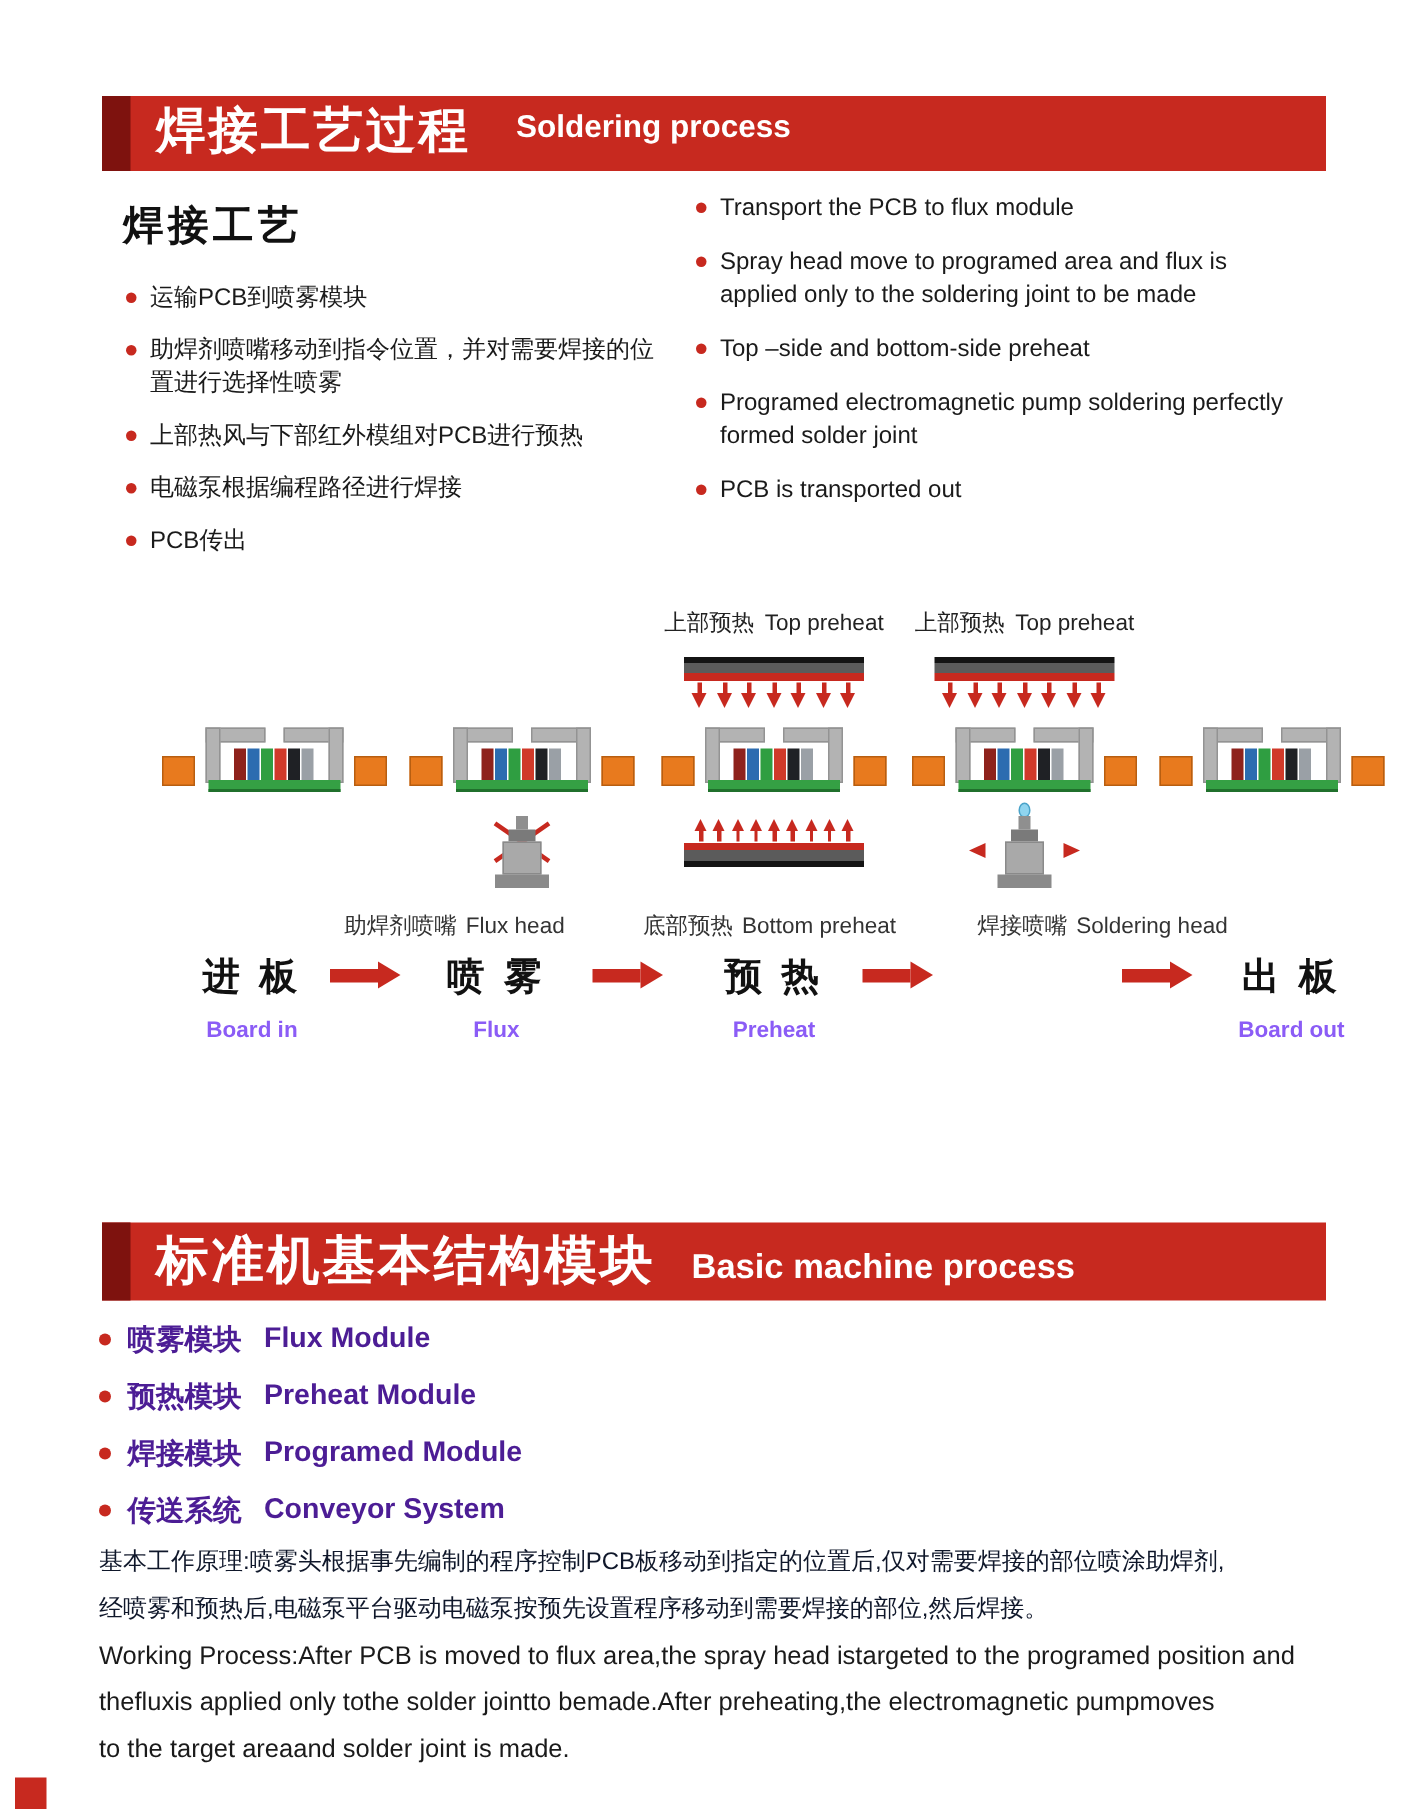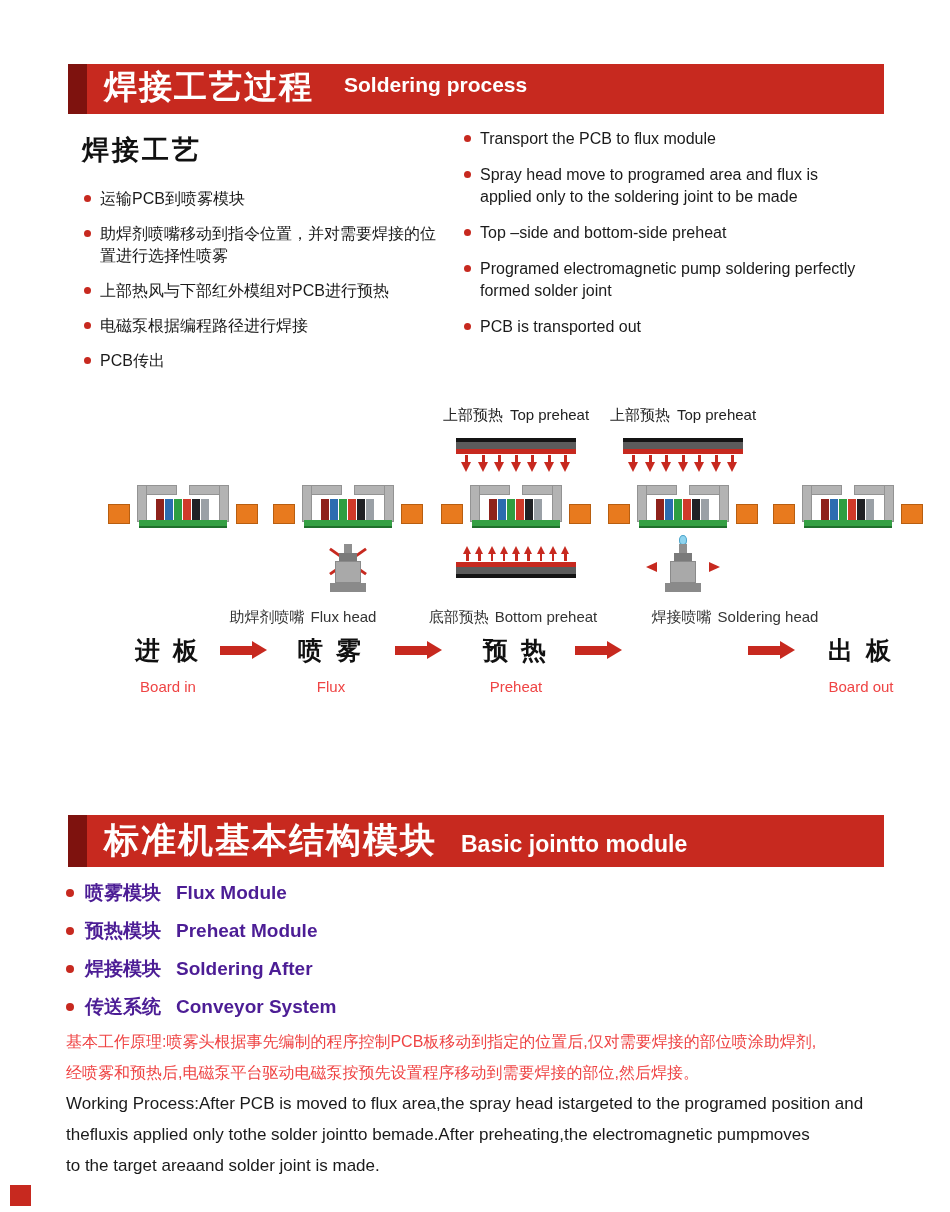--- a/index.html
+++ b/index.html
@@ -107,38 +107,38 @@
   
   .bot-label { position:absolute; top:210px; font-size:15px; color:#333; text-align:center; white-space:nowrap; }
   .bot-label .en { margin-left:6px; }
   .bl-flux { left:145px; width:220px; }
   .bl-preheat { left:355px; width:220px; }
   .bl-solder { left:577px; width:220px; }
 
   
   .flow-step { position:absolute; top:236px; width:130px; text-align:center; }
   .flow-step .zh { font-size:25px; font-weight:bold; letter-spacing:3px; color:#111; white-space:nowrap; }
-  .flow-step .en { margin-top:11px; font-size:15px; font-weight:normal; color:#ef4444; white-space:nowrap; }
+  .flow-step .en { margin-top:11px; font-size:15px; font-weight:bold; color:#8b5cf6; white-space:nowrap; }
   .fs1{left:55px;} .fs2{left:218px;} .fs3{left:403px;} .fs4{left:578px;} .fs5{left:748px;}
   .flow-arrow { position:absolute; top:243px; display:flex; align-items:center; }
   .flow-arrow .shaft { width:32px; height:9px; background:#c7291f; }
   .flow-arrow .head  { width:0; height:0; border-top:9px solid transparent;
                        border-bottom:9px solid transparent; border-left:15px solid #c7291f; }
   .fa1{left:172px;} .fa2{left:347px;} .fa3{left:527px;} .fa4{left:700px;}
 
   
   .modules { position:absolute; left:66px; top:880px; }
   .module-row { display:flex; align-items:center; margin-bottom:12px; font-weight:bold; font-size:19px; color:#4c1d95; }
   .module-row .dot { width:8px; height:8px; border-radius:50%; background:#c7291f; margin-right:11px; }
   .module-row .zh { margin-right:15px; }
 
   
   .paragraphs { position:absolute; left:66px; top:1026px; width:830px; }
   .paragraphs > div { white-space:nowrap; }
-  .zh-line { font-size:16px; line-height:31px; color:#ef4444; }
+  .zh-line { font-size:16px; line-height:31px; color:#0f172a; }
   .en-line { font-size:17px; line-height:31px; color:#1a1a1a; }
 
   .corner { position:absolute; left:10px; top:1185px; width:21px; height:21px; background:#c7291f; }
 </style>
 </head>
 <body>
 
 <div class="page">
 
   <div class="banner banner1">
@@ -373,38 +373,38 @@
       </div>
     <div class="flow-arrow fa4">
         <span class="shaft"></span>
         <span class="head"></span>
       </div>
   </div>
 
   <div class="banner banner2">
     <i class="notch"></i>
     <span class="zh">标准机基本结构模块</span>
-    <span class="en">Basic jointto module</span>
+    <span class="en">Basic machine process</span>
   </div>
 
   <div class="modules">
     <div class="module-row">
       <i class="dot"></i>
       <span class="zh">喷雾模块</span>
       <span class="en">Flux Module</span>
     </div>
     <div class="module-row">
       <i class="dot"></i>
       <span class="zh">预热模块</span>
       <span class="en">Preheat Module</span>
     </div>
     <div class="module-row">
       <i class="dot"></i>
       <span class="zh">焊接模块</span>
-      <span class="en">Soldering After</span>
+      <span class="en">Programed Module</span>
     </div>
     <div class="module-row">
       <i class="dot"></i>
       <span class="zh">传送系统</span>
       <span class="en">Conveyor System</span>
     </div>
   </div>
 
   <div class="paragraphs">
     <div class="zh-line">基本工作原理:喷雾头根据事先编制的程序控制PCB板移动到指定的位置后,仅对需要焊接的部位喷涂助焊剂,</div>

